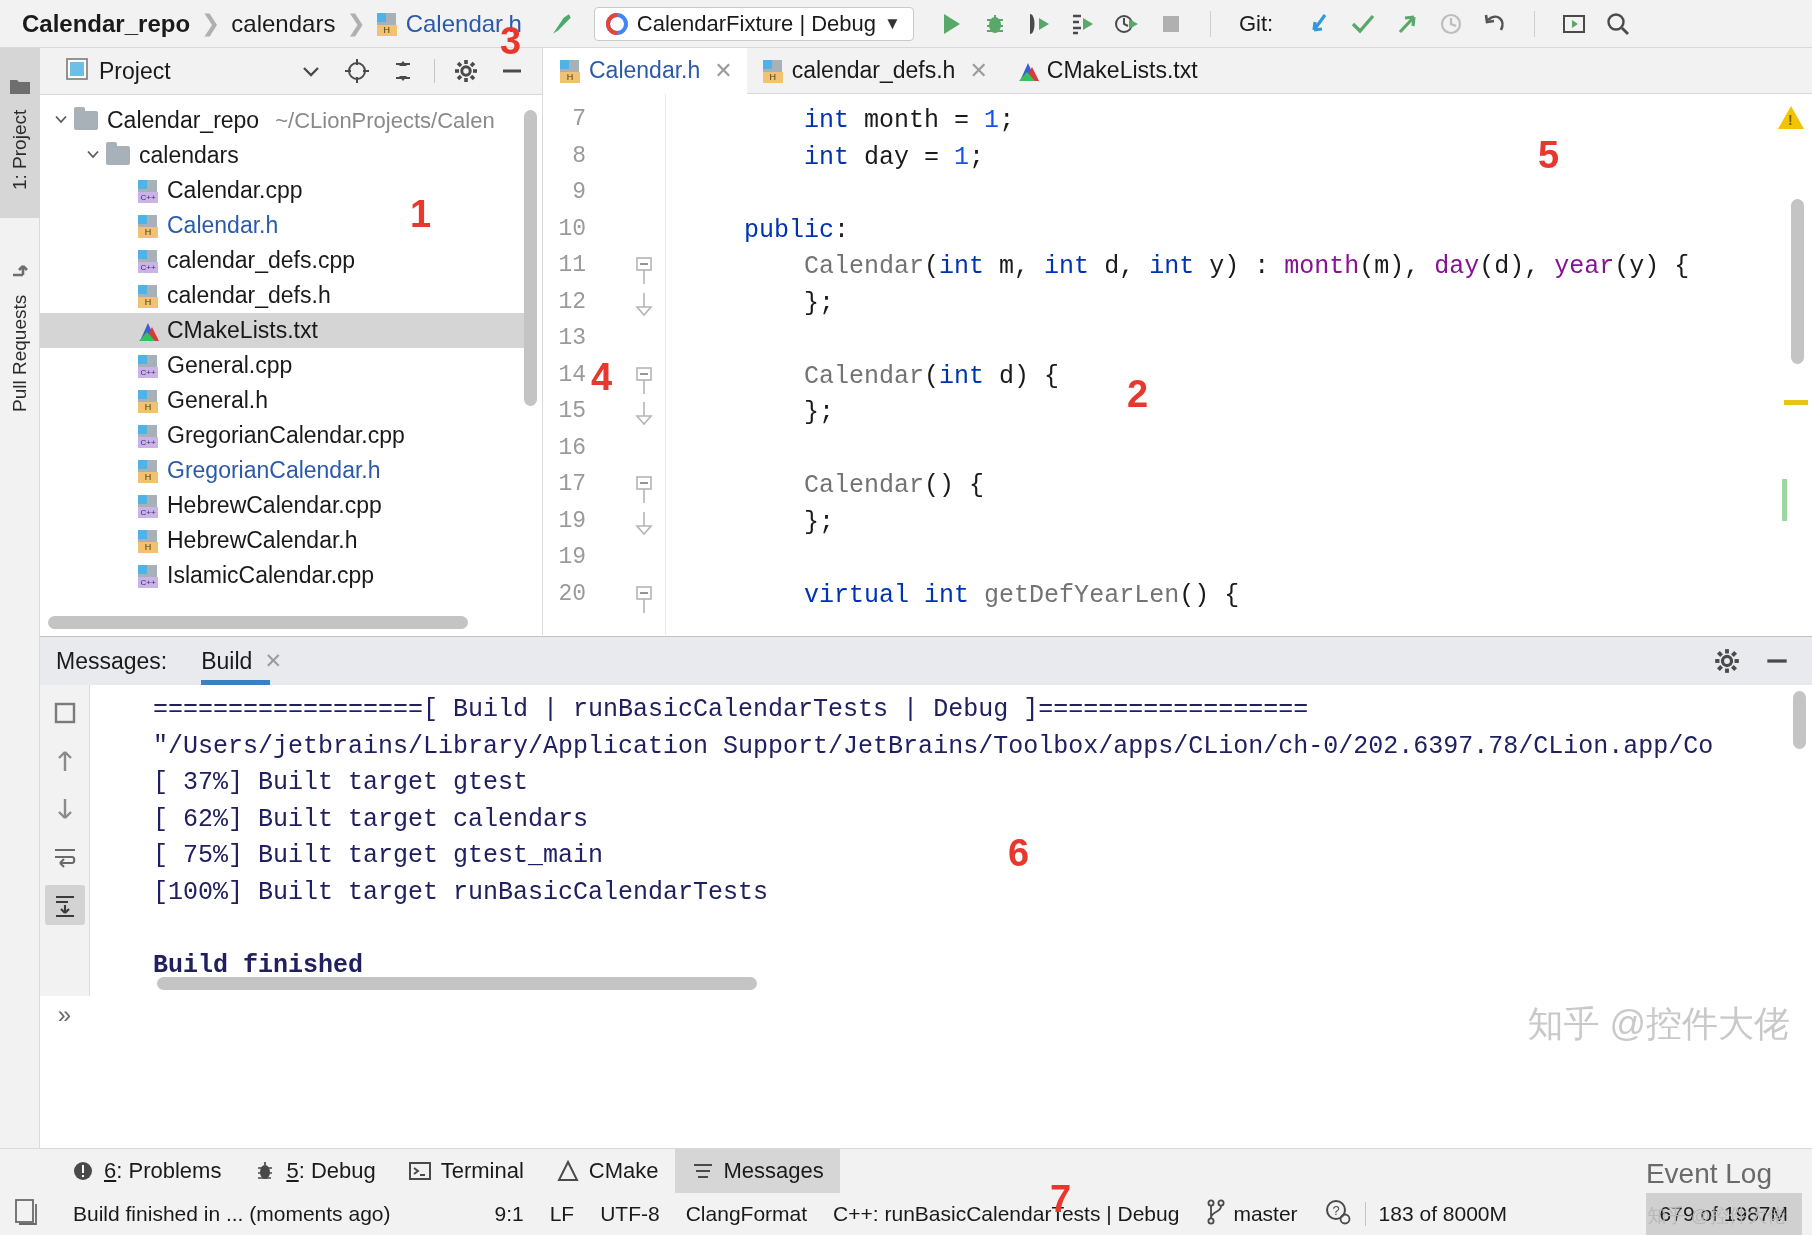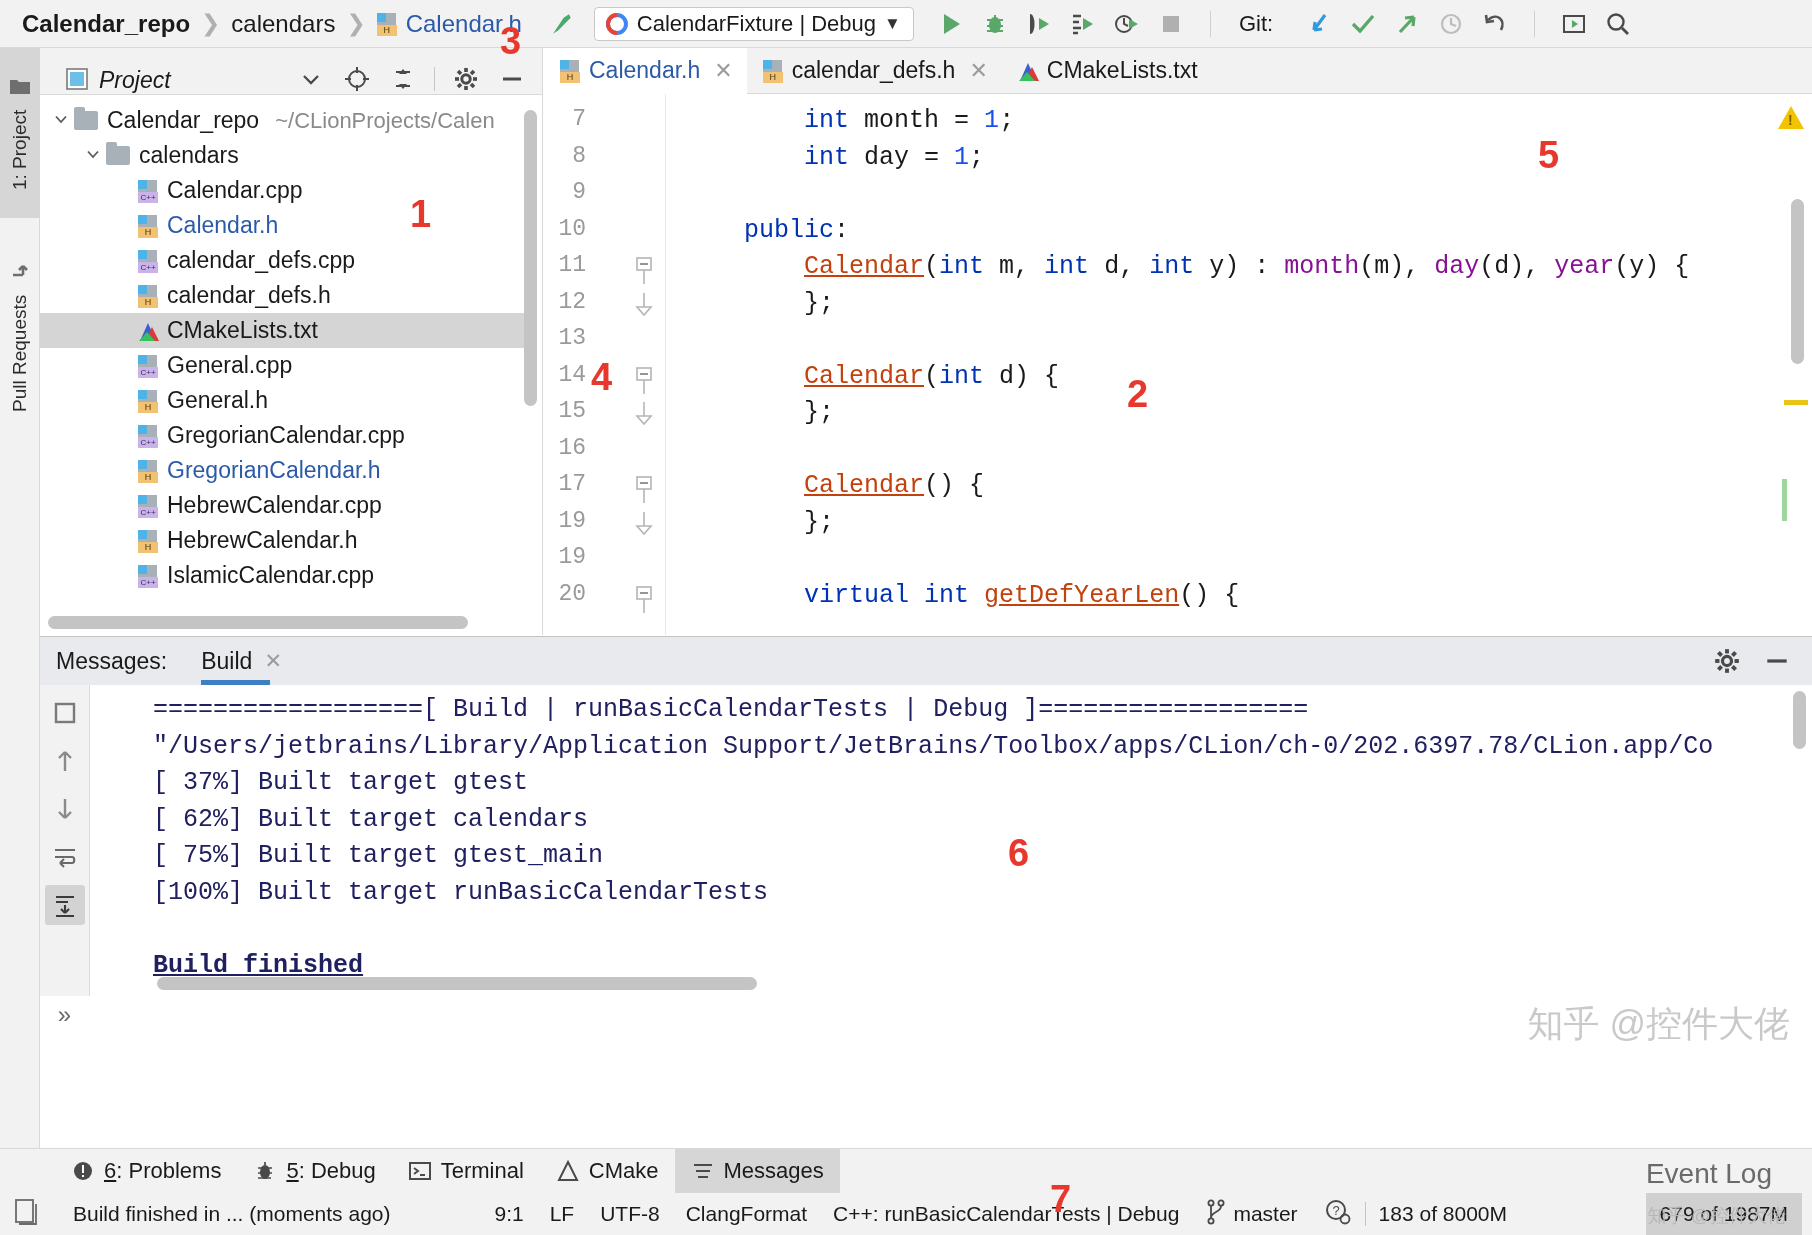--- a/index.html
+++ b/index.html
@@ -68,21 +68,21 @@
     font-size: 19px; color: #2b2b2b; text-align: center;
     display: flex; align-items: center; justify-content: center; gap: 8px;
     cursor: pointer; padding: 10px 0;
   }
   .strip-btn.active { background: #d6d6d6; }
 
   
   .project-panel { position: absolute; left: 40px; top: 48px; width: 503px; height: 587px; background: #fff; }
   .pp-header {
     height: 47px; background: #f2f2f2; border-bottom: 1px solid #d9d9d9;
-    display: flex; align-items: flex-end; padding: 0 10px 0 26px; font-style: italic;
+    display: flex; align-items: center; padding: 0 10px 0 26px;
   }
   .pp-title { font-size: 23px; color: #1a1a1a; margin-left: 11px; }
   .pp-tools { margin-left: auto; display: flex; align-items: center; gap: 16px; padding-right: 6px; }
   .pp-icon { width: 30px; height: 30px; display: flex; align-items: center; justify-content: center; cursor: pointer; }
   .pp-divider { width: 1px; height: 24px; background: #c6c6c6; }
 
   .tree { position: absolute; left: 0; top: 47px; width: 485px; bottom: 22px; overflow: hidden; background: #fff; padding-top: 8px; }
   .trow { height: 35px; display: flex; align-items: center; font-size: 23px; color: #1a1a1a; white-space: nowrap; cursor: pointer; }
   .trow.sel { background: #d5d5d5; }
   .trow .chev { width: 26px; text-align: center; color: #5a5a5a; font-size: 14px; flex: 0 0 auto; }
@@ -106,21 +106,21 @@
 
   .code-area { position: absolute; left: 0; top: 46px; right: 0; bottom: 0; background: #fff; overflow: hidden; }
   .gutter { position: absolute; left: 0; top: 0; width: 120px; height: 100%; background: #fff; }
   .gutter-line { position: absolute; right: 78px; font-family: "Liberation Mono", monospace; font-size: 23px; color: #9a9a9a; text-align: right; width: 46px; }
   .fold { position: absolute; left: 90px; width: 20px; height: 20px; }
   .gutter-border { position: absolute; left: 121px; top: 0; width: 1px; height: 100%; background: #eaeaea; }
 
   .codeline { position: absolute; left: 140px; font-family: "Liberation Mono", monospace; font-size: 25px; white-space: pre; color: #1a1a1a; letter-spacing: 0px; }
   .k  { color: #0033b3; }           
   .n  { color: #1750eb; }           
-  .fn { color: #c2410c; text-decoration: underline; }           
+  .fn { color: #737373; }           
   .fld{ color: #871094; }           
   .pl { color: #1a1a1a; }
 
   .ed-vscroll { position: absolute; right: 8px; top: 105px; width: 13px; height: 165px; background: #c4c4c4; border-radius: 7px; }
   .warn-tri { position: absolute; right: 8px; top: 12px; width: 0; height: 0;
               border-left: 13px solid transparent; border-right: 13px solid transparent; border-bottom: 23px solid #f2c300; }
   .warn-tri::after { content: "!"; position: absolute; left: -3px; top: 6px; font-size: 14px; color: #7a6000; font-weight: bold; }
   .marker-yellow { position: absolute; right: 4px; top: 306px; width: 24px; height: 5px; background: #e8c414; }
   .marker-green { position: absolute; right: 25px; top: 385px; width: 5px; height: 42px; background: #9ed69e; }
 
@@ -667,21 +667,21 @@
 
   <div class="console" id="console">
     <div class="con-hscroll"></div>
     <div class="con-vscroll"></div>
   <div class="cline" style="top: 10px;">==================[ Build | runBasicCalendarTests | Debug ]==================</div>
       <div class="cline" style="top: 46.5px;">"/Users/jetbrains/Library/Application Support/JetBrains/Toolbox/apps/CLion/ch-0/202.6397.78/CLion.app/Co</div>
       <div class="cline" style="top: 83px;">[ 37%] Built target gtest</div>
       <div class="cline" style="top: 119.5px;">[ 62%] Built target calendars</div>
       <div class="cline" style="top: 156px;">[ 75%] Built target gtest_main</div>
       <div class="cline" style="top: 192.5px;">[100%] Built target runBasicCalendarTests</div>
-      <div class="cline bold" style="top: 265.5px; text-decoration: underline;">Build finished</div>
+      <div class="cline bold" style="top: 265.5px;">Build finished</div>
     </div>
 </div>
 
 <div class="bottombar" id="bottombar">
     <div style="width: 55px;"></div>
     <div class="bb-item">
       <span style="display: flex;">
         <svg width="24" height="24" viewBox="0 0 24 24">
           <circle cx="12" cy="12" r="9" fill="#4a4a4a"></circle>
           <rect x="11" y="6" width="2" height="8" fill="#fff"></rect>

